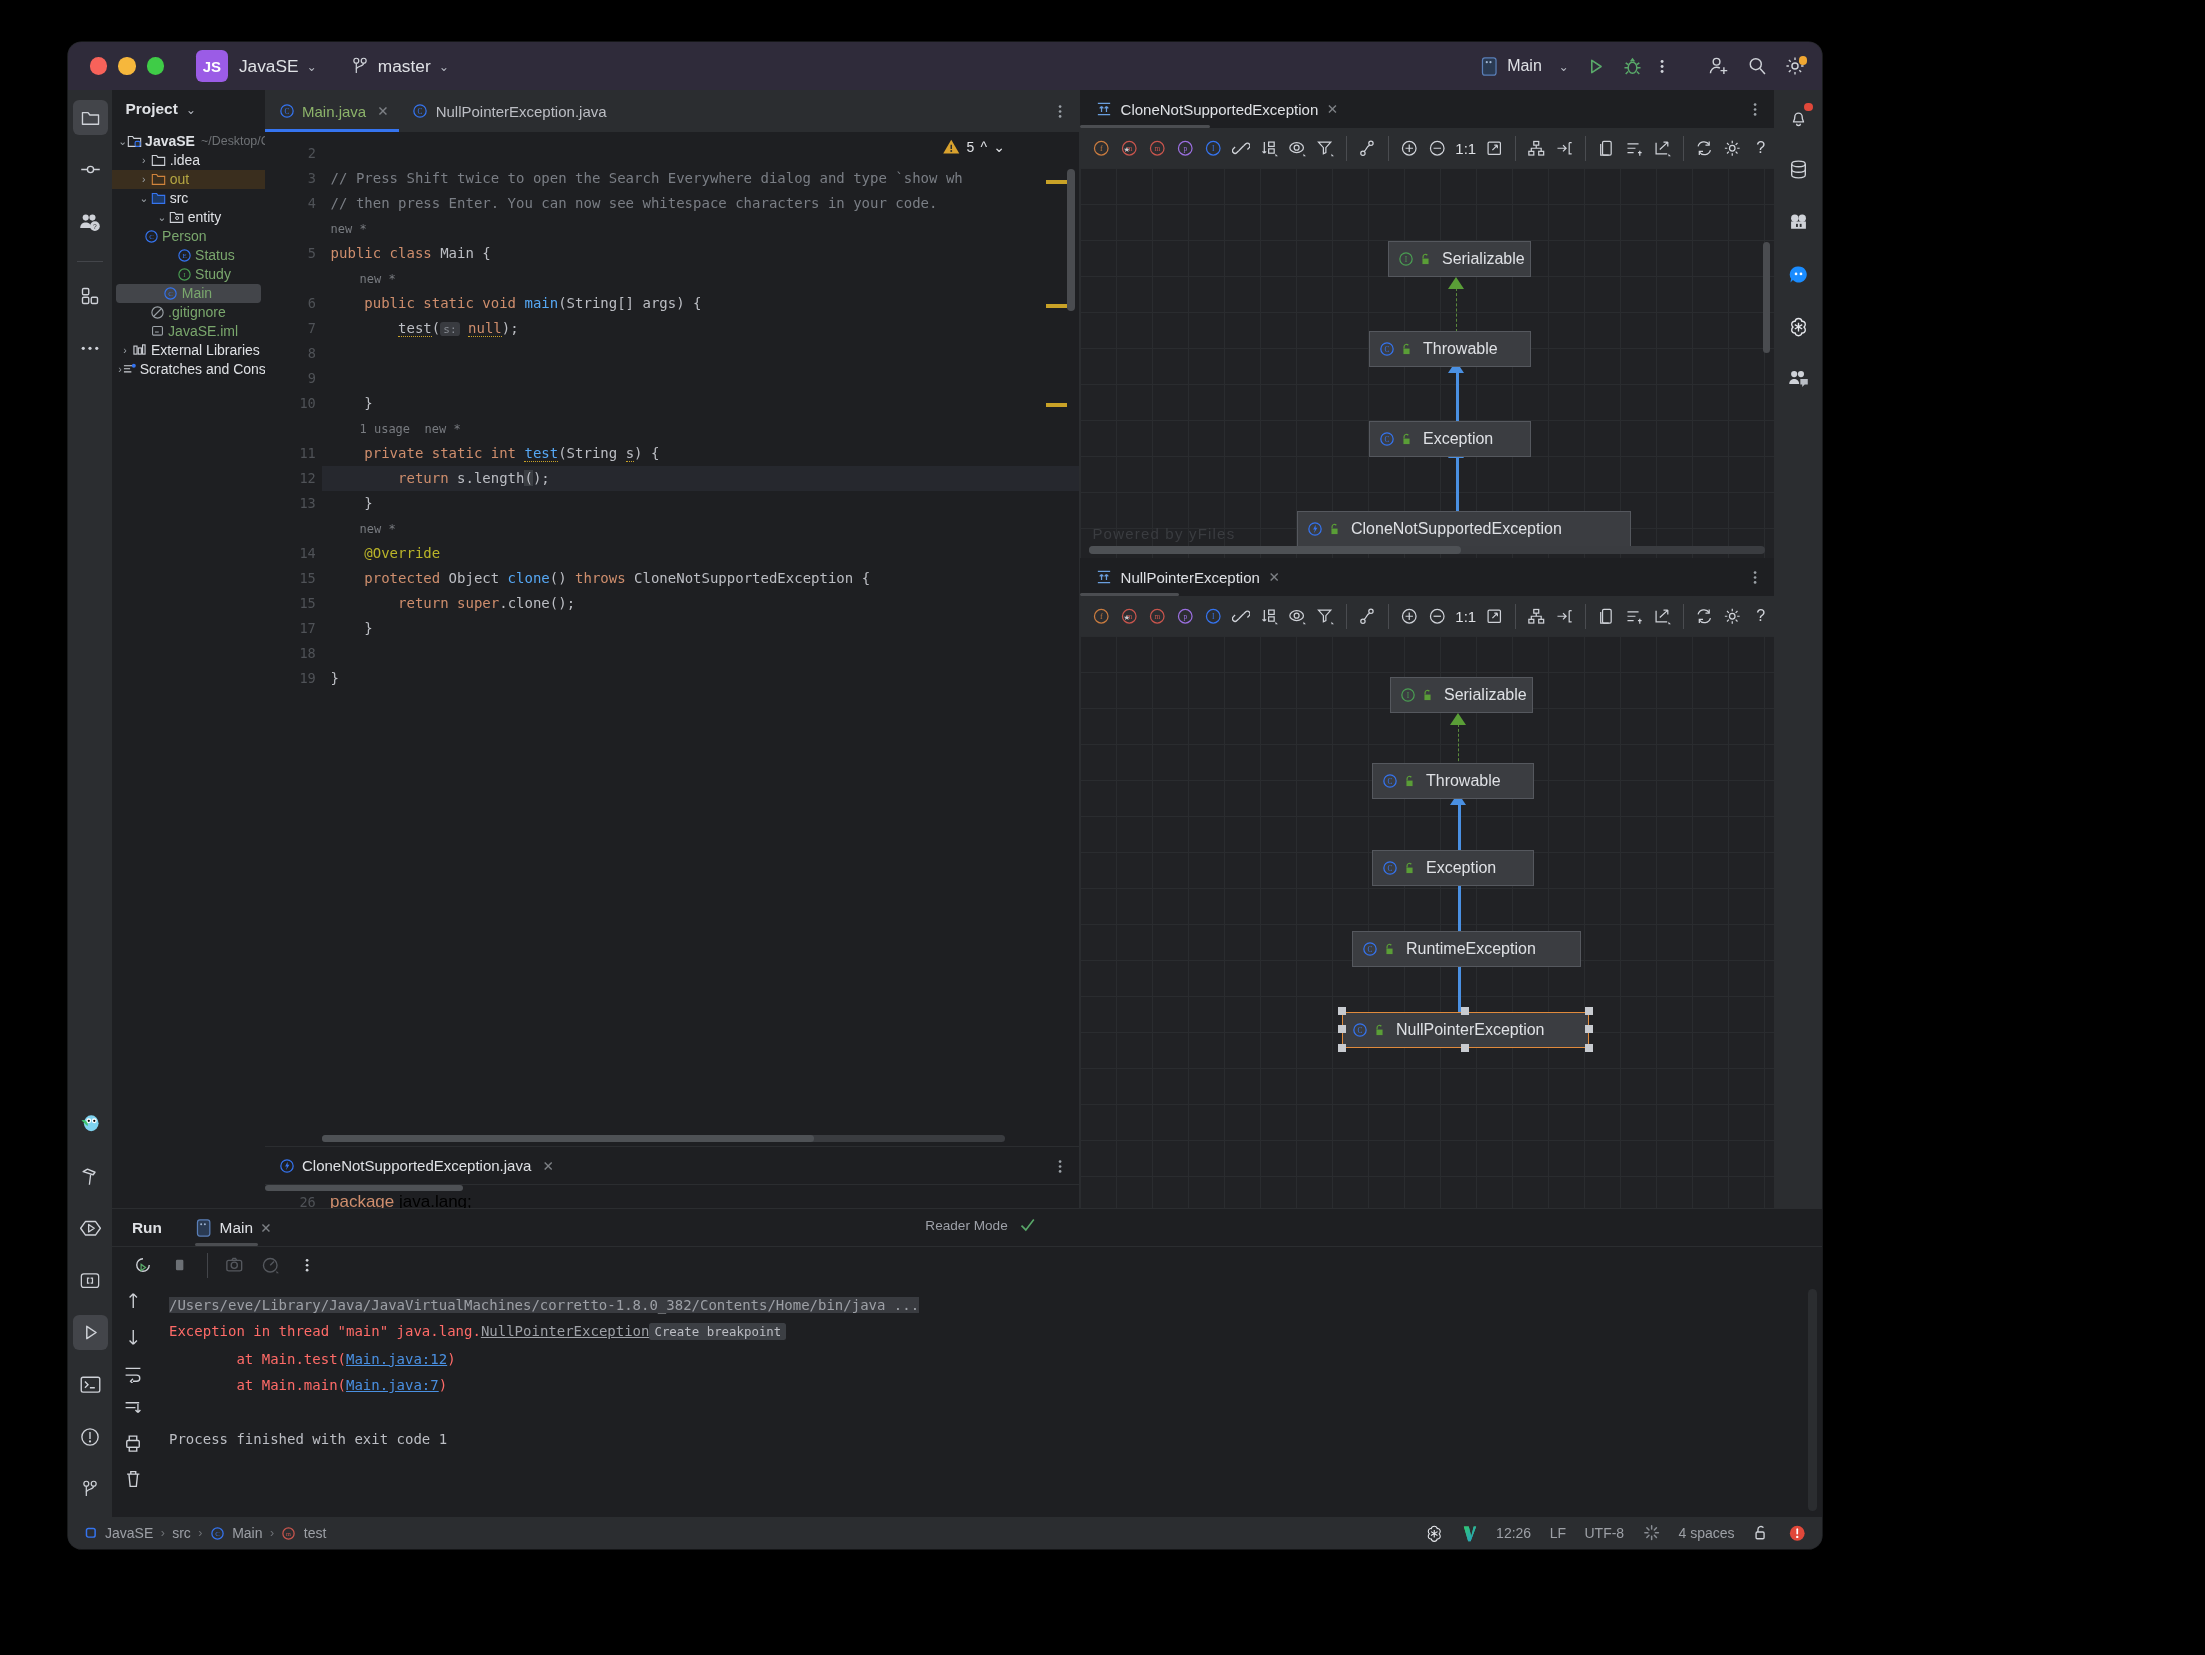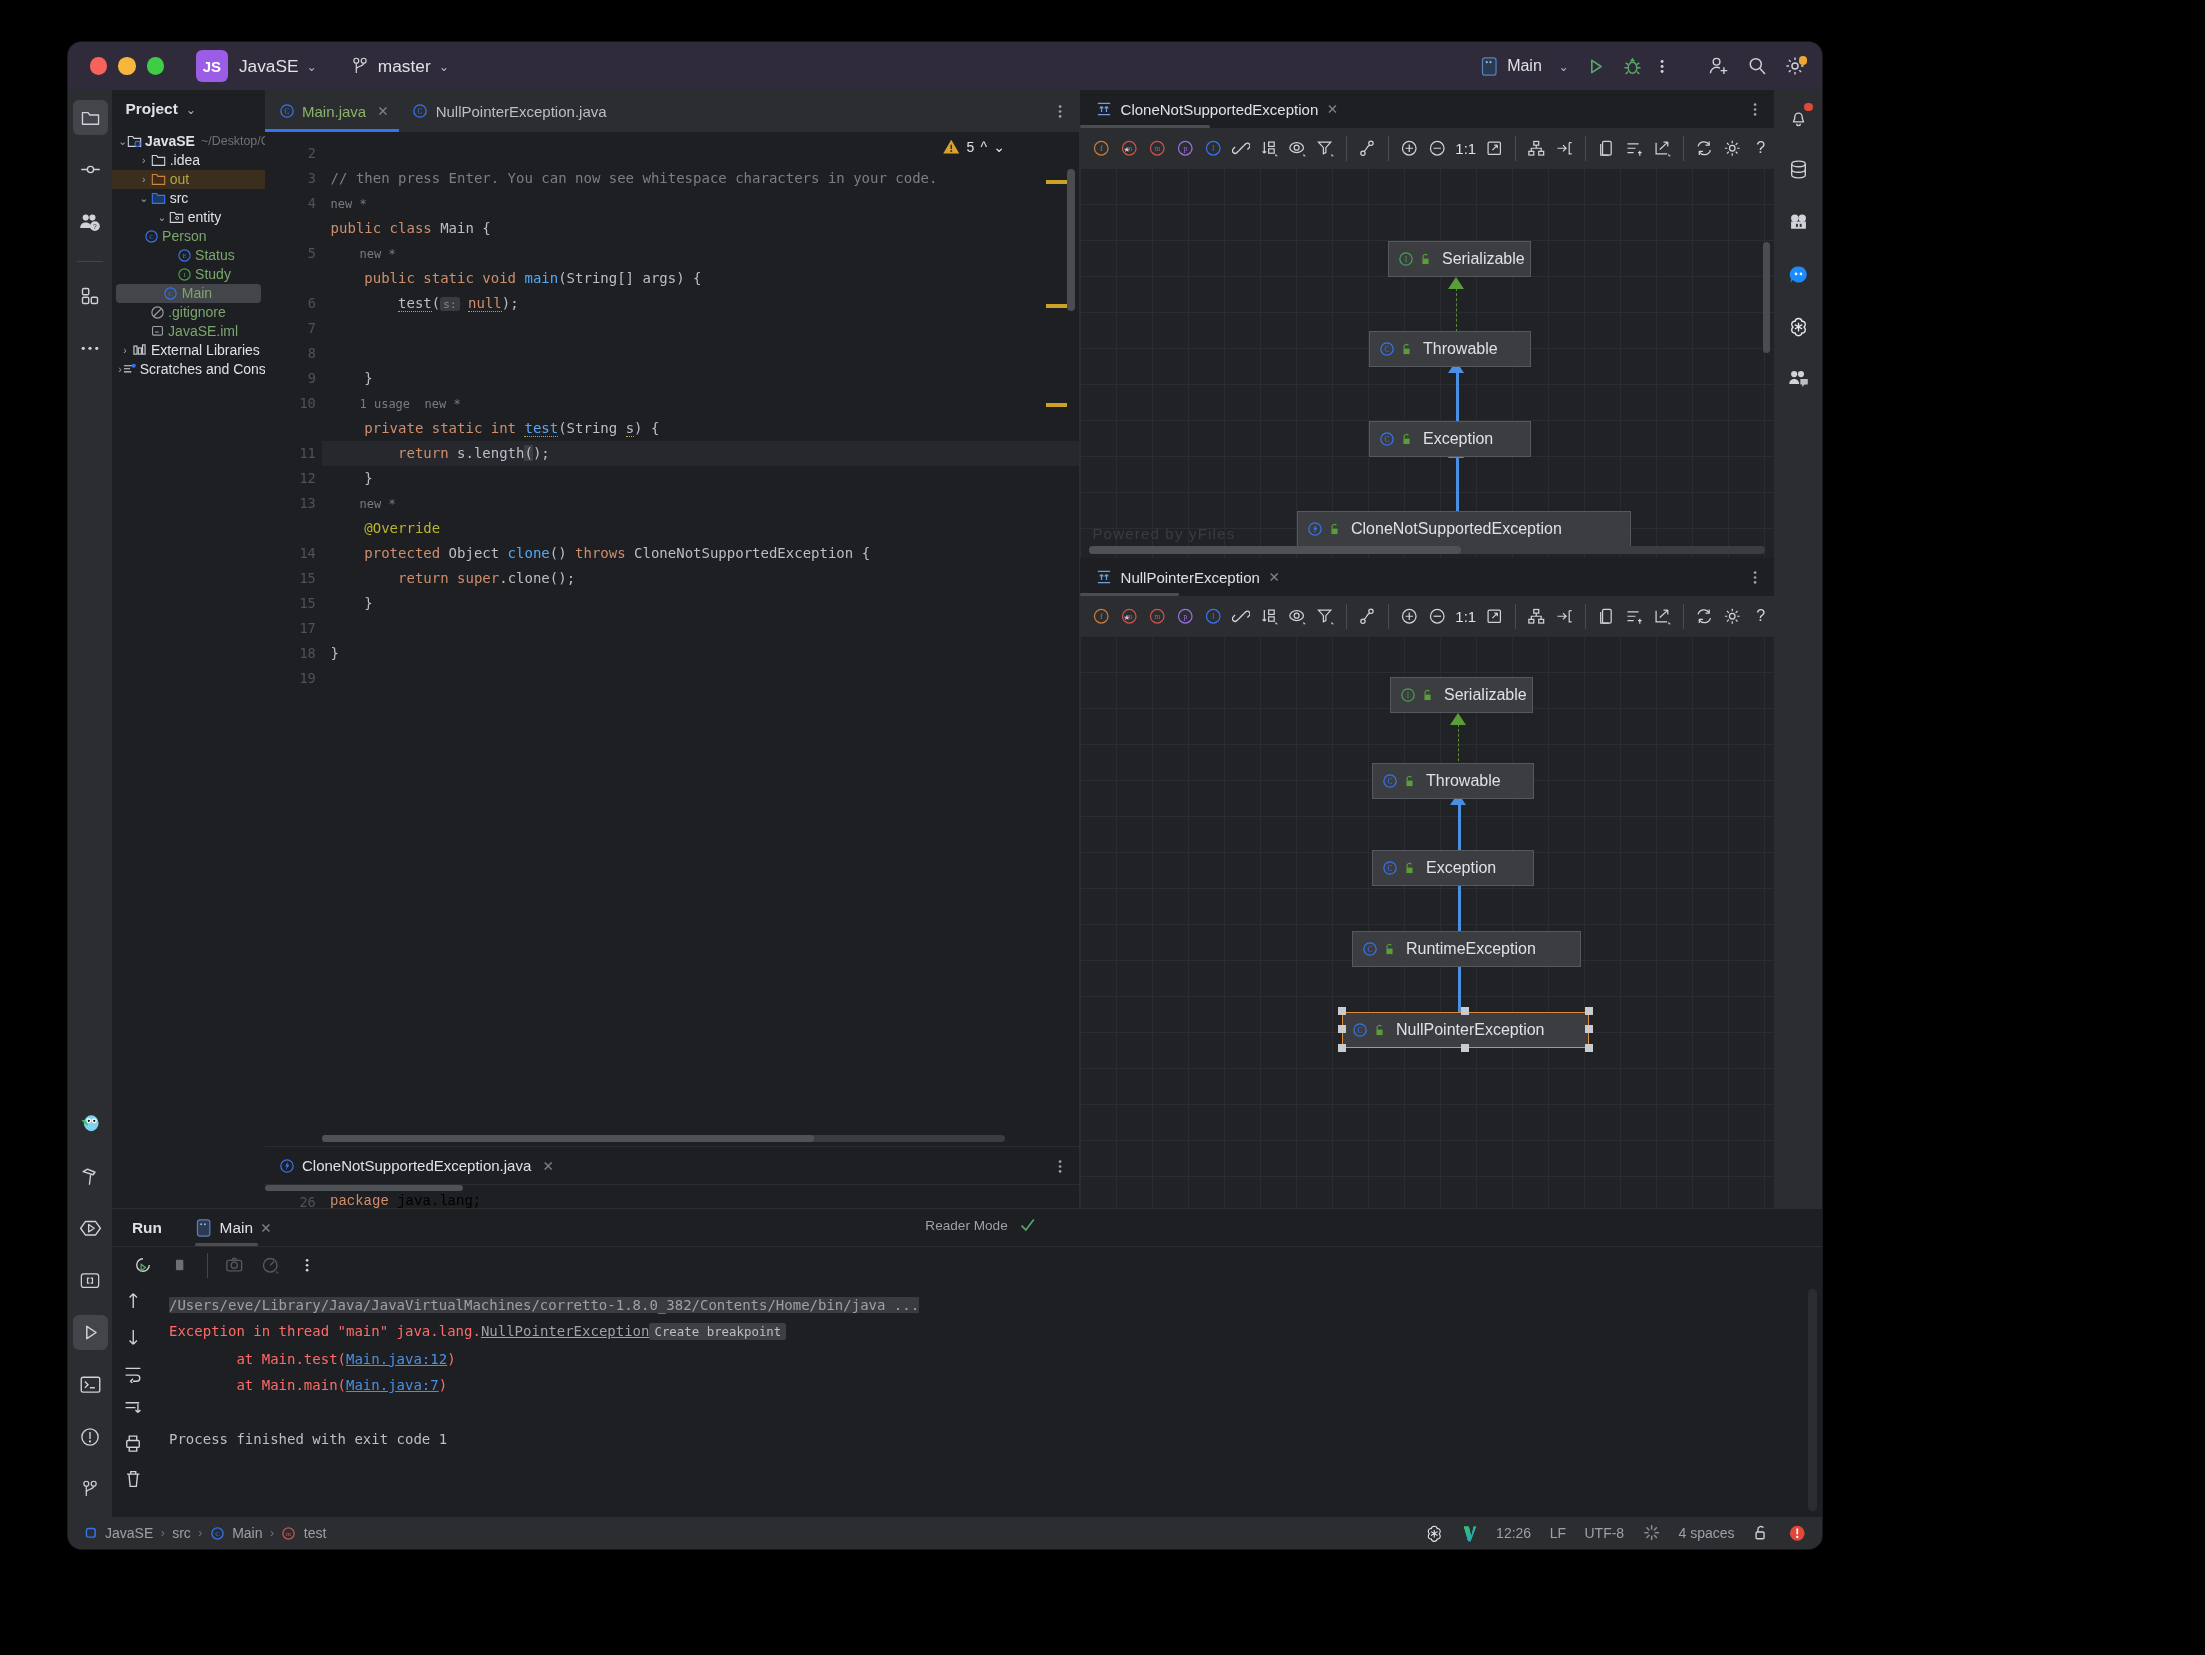--- a/index.html
+++ b/index.html
@@ -573,20 +573,21 @@
               <div>14</div>
               <div>15</div>
               <div>15</div>
               <div>17</div>
               <div>18</div>
               <div>19</div>
             </div>
 
             <div class="code">
               <div class="ln"></div>
+              <div class="ln cm">// Press Shift twice to open the Search Everywhere dialog and type `show wh</div>
               <div class="ln cm">// then press Enter. You can now see whitespace characters in your code.</div>
               <div class="ln"><span class="inl">new *</span></div>
               <div class="ln"><span class="kw">public class</span> Main {</div>
               <div class="ln"><span class="inl">    new *</span></div>
               <div class="ln">    <span class="kw">public static void</span> <span class="fn">main</span>(String[] args) {</div>
               <div class="ln">        <span class="wavy">test</span>(<span class="param-chip">s:</span> <span class="kw wavy">null</span>);</div>
               <div class="ln"></div>
               <div class="ln"></div>
               <div class="ln">    }</div>
               <div class="ln"><span class="inl">    1 usage  new *</span></div>
@@ -640,21 +641,21 @@
                     <path d="M4 14l7 7L24 4" fill="none" stroke="#59a869" stroke-width="2.6"></path>
                   </svg>
               </span>
             </div>
 
             <div style="position:absolute;left:0;top:5px;width:57px;text-align:right;color:#4f5257;
                         font-family:'DejaVu Sans Mono',monospace;font-size:13.6px;line-height:25px">
               <div style="padding-right:6.2px">26</div>
               <div style="padding-right:6.2px">27</div>
             </div>
-            <div style="position:absolute;left:65px;top:3.7px;font-family:Liberation Mono, monospace;font-size:14px;line-height:25px">
+            <div style="position:absolute;left:65px;top:3.7px;font-family:Liberation Sans, sans-serif;font-size:17px;line-height:25px">
               <span class="kw">package</span> java.lang;
             </div>
 
             <div class="jdoc">
               <div class="bar"></div>
               <p style="margin-bottom:13.6px">
                 <span>Thrown to indicate that the </span><span class="mono">clone</span><span> method in class </span><span class="mono">Object</span><span> has been called to clone an object, but that the object's class does not implement the </span><span class="mono">Cloneable</span><span> interface.</span>
               </p>
               <p>
                 <span>Applications that override the </span><span class="mono">clone</span><span> method can also throw this exception to indicate that an object could not or should not be cloned.</span>

